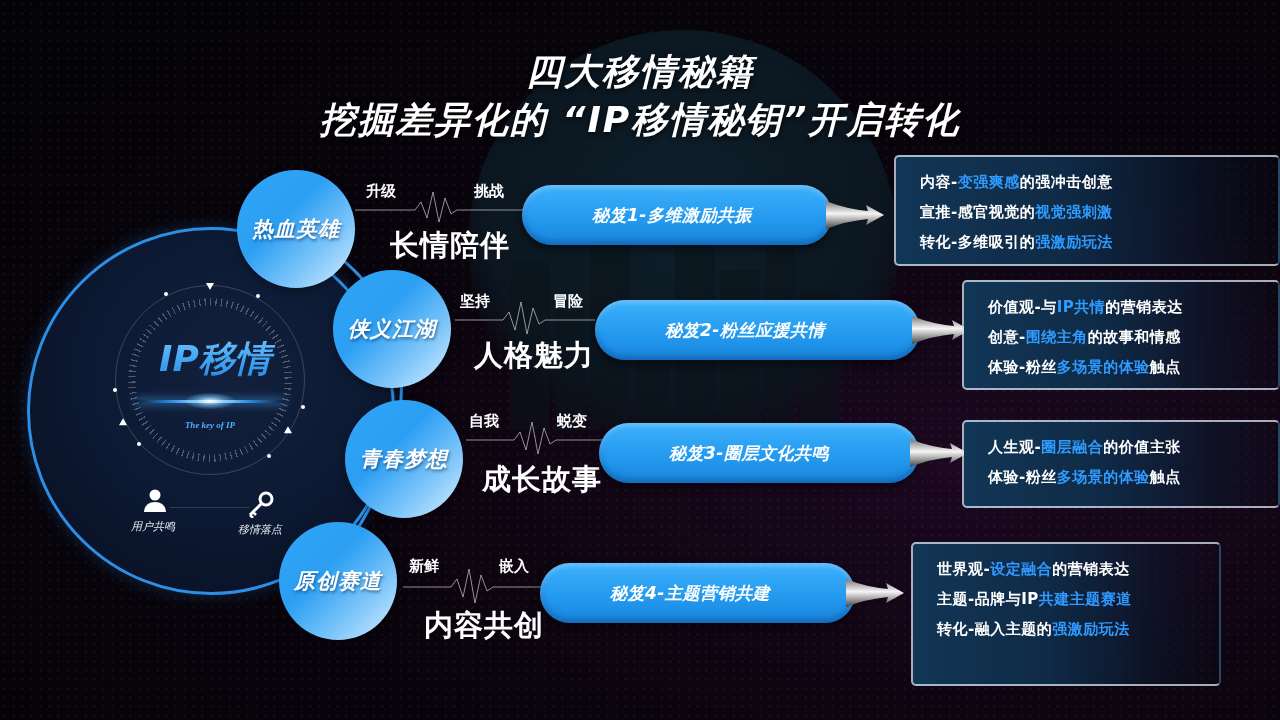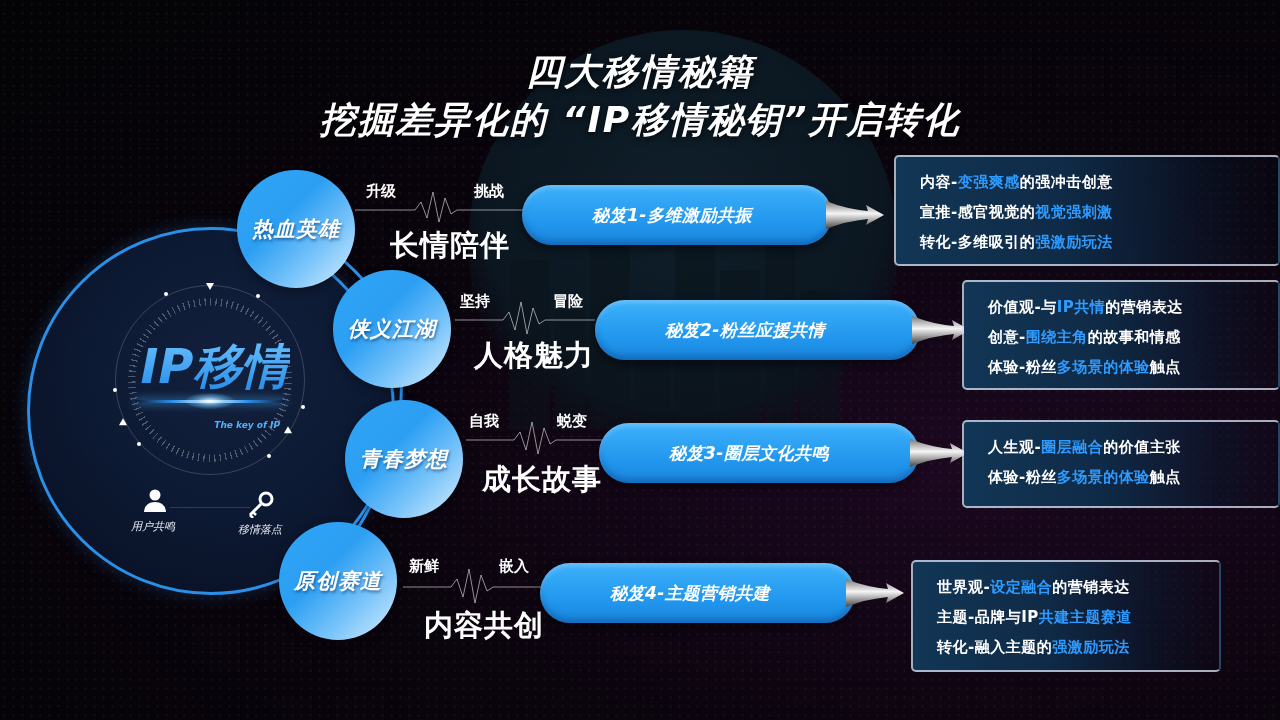--- a/index.html
+++ b/index.html
@@ -44,36 +44,36 @@
   .dial-ticks {
     position:absolute; left:128px; top:298px; width:164px; height:164px; border-radius:50%;
     background: repeating-conic-gradient(rgba(255,255,255,0.28) 0deg 0.9deg, transparent 0.9deg 4deg);
     -webkit-mask: radial-gradient(circle, transparent 74px, #000 75px);
             mask: radial-gradient(circle, transparent 74px, #000 75px);
   }
   .dial-dot { position:absolute; width:4px; height:4px; border-radius:50%; background:#fff; }
   .dial-tri { position:absolute; width:0; height:0; border-left:4px solid transparent; border-right:4px solid transparent; border-top:7px solid #fff; }
   .ip-title {
     position:absolute; left:140px; top:335px; width:150px; text-align:center;
-    font-size:48px; font-weight:bold; font-style:italic; color:#3aa6ff;
+    font-size:36px; font-weight:bold; font-style:italic; color:#3aa6ff;
     background: linear-gradient(180deg,#6cc4ff 0%, #1f86e6 100%);
     -webkit-background-clip:text; background-clip:text; color:transparent;
   }
   .glow-line {
     position:absolute; left:135px; top:400px; width:150px; height:3px;
     background: linear-gradient(90deg, rgba(43,143,232,0) 0%, #2b8fe8 25%, #e6f6ff 50%, #2b8fe8 75%, rgba(43,143,232,0) 100%);
     box-shadow:0 0 10px #4fb3ff;
   }
   .glow-core {
     position:absolute; left:185px; top:393px; width:50px; height:16px; border-radius:50%;
     background: radial-gradient(ellipse, rgba(255,255,255,0.9) 0%, rgba(120,200,255,0.5) 40%, rgba(43,143,232,0) 75%);
   }
   .key-of-ip {
-    position:absolute; left:140px; top:420px; width:140px; text-align:right;
-    font-size:9px; font-weight:bold; font-style:italic; color:#4fb0ff;
+    position:absolute; left:140px; top:420px; width:140px; text-align:center;
+    font-size:9px; font-weight:bold; font-style:italic; color:#4fb0ff;font-family:Liberation Serif, serif;
   }
   .mini-icon { position:absolute; }
   .mini-label { position:absolute; font-size:11px; font-style:italic; color:#e6ecf5; width:80px; text-align:center; }
   .mini-link { position:absolute; left:170px; top:507px; width:80px; height:1px; background:rgba(255,255,255,0.15); }
 
   
   .connector { position:absolute; }
 
   
   .bubble {
@@ -265,17 +265,17 @@
 <svg class="arrow" style="left:846px;top:575px" width="60" height="36" viewBox="0 0 60 36">
   <defs>
       <linearGradient id="ag4" x1="0" y1="0" x2="0" y2="1">
         <stop offset="0" stop-color="#777"></stop>
         <stop offset="0.45" stop-color="#f5f5f5"></stop>
         <stop offset="1" stop-color="#444"></stop>
       </linearGradient>
     </defs>
   <path d="M0 4 Q20 12 42 14 L40 8 L58 18 L40 28 L42 22 Q20 24 0 32 Z" fill="url(#ag4)"></path>
 </svg>
-<div class="card" style="left:911px;top:560px;width:310px;height:112px">
+<div class="card" style="left:911px;top:542px;width:310px;height:144px">
   <div class="line"><span>世界观-</span><span class="hl">设定融合</span><span>的营销表达</span></div>
   <div class="line"><span>主题-品牌与IP</span><span class="hl">共建主题赛道</span><span></span></div>
   <div class="line"><span>转化-融入主题的</span><span class="hl">强激励玩法</span><span></span></div>
 </div>
 
 </body></html>

